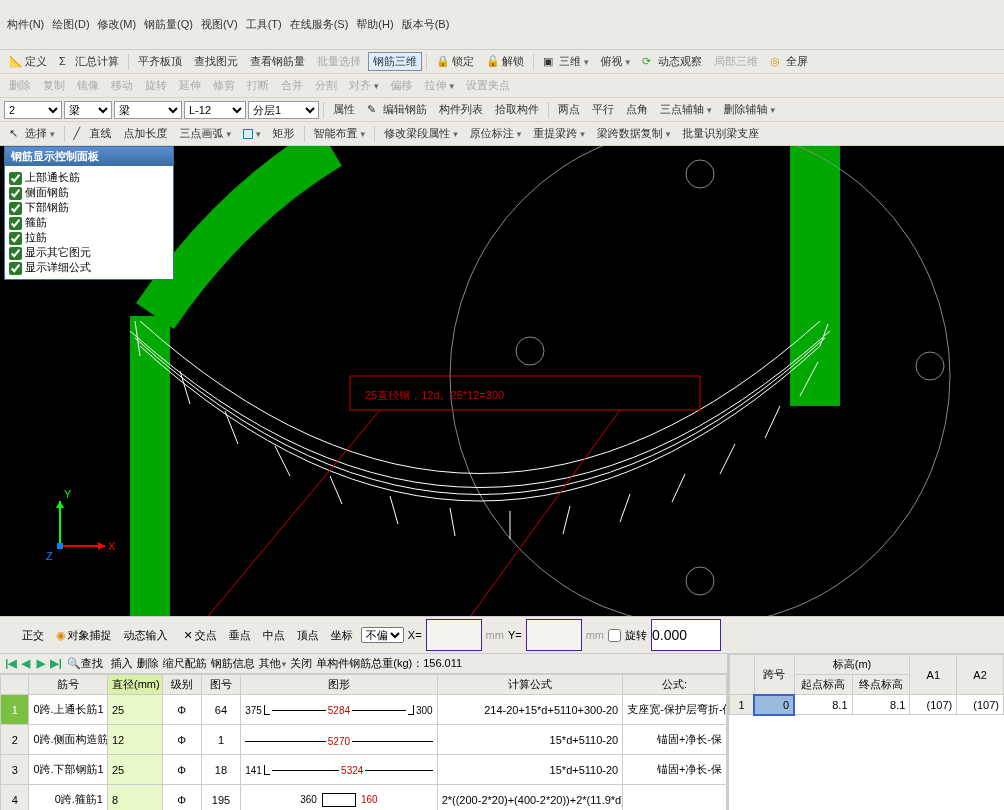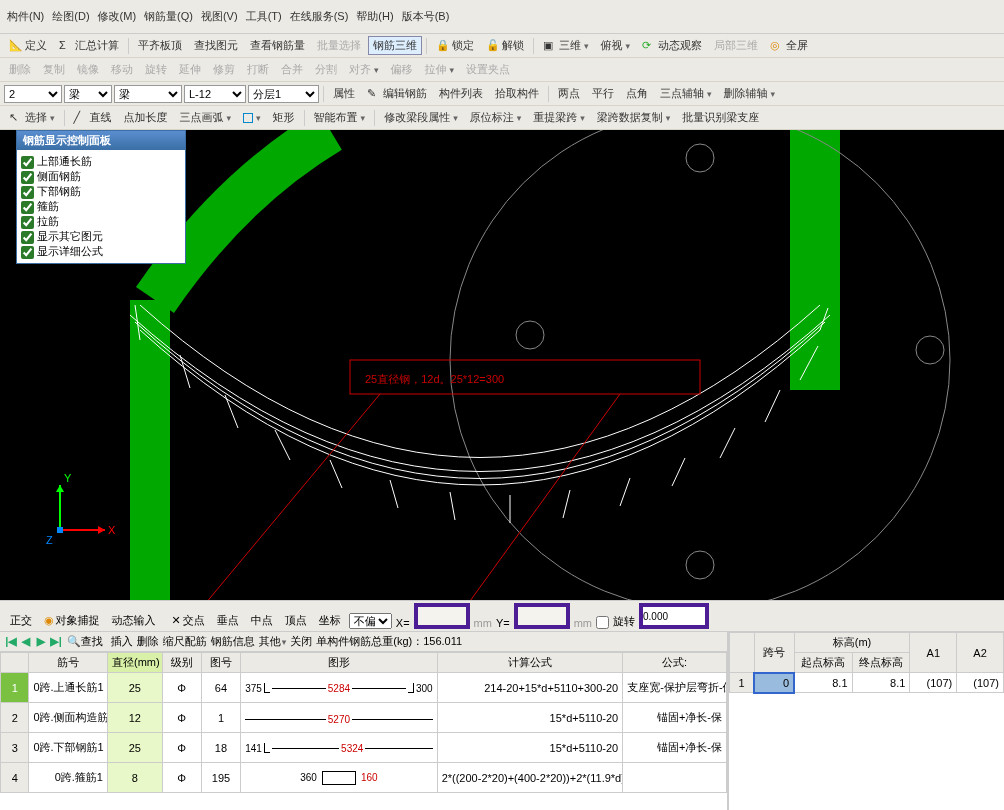--- a/index.html
+++ b/index.html
@@ -1,47 +1,47 @@
 <!DOCTYPE html>
 <html><head>
 <meta charset="utf-8">
 <style>
 * { margin: 0; padding: 0; box-sizing: border-box; font-family: "Microsoft YaHei", SimSun, sans-serif; font-size: 11px; }
 body { width: 1004px; height: 810px; background: #eceae5; overflow: hidden; }
-.menubar { display: flex; gap: 2px; padding: 8px 4px; background: #eceae5; border-bottom: 1px solid #ccc; }
+.menubar { display: flex; gap: 2px; padding: 16px 4px; background: #eceae5; border-bottom: 1px solid #ccc; }
 .menubar span { padding: 1px 3px; color: #333; cursor: pointer; }
 .toolbar { display: flex; align-items: center; gap: 2px; padding: 2px 4px; background: #eceae5; border-bottom: 1px solid #d8d4c8; flex-wrap: nowrap; overflow: hidden; white-space: nowrap; }
 .toolbar .btn { display: inline-flex; align-items: center; gap: 2px; padding: 1px 4px; border: 1px solid transparent; cursor: pointer; color: #333; }
 .toolbar .btn.disabled { color: #aaa; }
 .toolbar .sep { width: 1px; height: 16px; background: #ccc; margin: 0 2px; }
 .toolbar .icon { width: 14px; height: 14px; display: inline-block; }
 .toolbar select, .toolbar input[type=text] { font-size: 11px; height: 18px; border: 1px solid #999; background: #fff; }
 .dd { font-size: 9px; color: #666; margin-left: 1px; }
 .viewport { position: relative; width: 1004px; height: 470px; background: #000; }
-.panel { position: absolute; left: 16px; top: 0; width: 170px; background: #fff; border: 1px solid #3a6ea5; z-index: 10; }
+.panel { position: absolute; left: 4px; top: 0; width: 170px; background: #fff; border: 1px solid #3a6ea5; z-index: 10; }
 .panel-title { background: linear-gradient(#5a8ed0, #3a6ea5); color: #fff; padding: 2px 6px; font-weight: bold; }
 .panel-body { padding: 4px; }
 .panel-body label { display: block; color: #000; line-height: 15px; }
 .panel-body input[type=checkbox] { vertical-align: middle; margin-right: 3px; accent-color: #2a7a2a; }
 svg.scene { position: absolute; inset: 0; }
-.statusbar { display: flex; align-items: flex-end; gap: 4px; padding: 2px 6px; background: #eceae5; border-top: 1px solid #ccc; }
+.statusbar { display: flex; align-items: center; gap: 4px; padding: 2px 18px; background: #eceae5; border-top: 1px solid #ccc; }
 .statusbar .btn { display: inline-flex; align-items: center; gap: 2px; padding: 1px 4px; }
-.statusbar input.coord { width: 56px; height: 26px; border: 4px solid #4c1d95; background: #f5f3ee; color: #999; font-size: 10px; }
+.statusbar input.coord { width: 56px; height: 32px; border: 1px solid #4c1d95; background: #f5f3ee; color: #999; font-size: 14px; }
 .bottom-row { display: flex; height: 200px; border-top: 1px solid #ccc; }
 .grid-left { flex: 1; display: flex; flex-direction: column; background: #fff; border-right: 2px solid #ccc; }
 .grid-right { width: 275px; display: flex; flex-direction: column; background: #fff; }
 .grid-toolbar { display: flex; align-items: center; gap: 4px; padding: 2px 4px; background: #eceae5; border-bottom: 1px solid #ccc; }
 .grid-toolbar .nav { display: flex; gap: 1px; }
 .grid-toolbar .nav span { width: 14px; text-align: center; color: #2a6; cursor: pointer; font-weight: bold; }
 table.datagrid { border-collapse: collapse; width: 100%; table-layout: fixed; }
 table.datagrid th, table.datagrid td { border: 1px solid #ccc; padding: 2px 4px; font-size: 11px; text-align: right; white-space: nowrap; overflow: hidden; }
 table.datagrid th { background: #eceae5; text-align: center; font-weight: normal; }
 table.datagrid th.hilite { background: #d8f0a8; }
 table.datagrid td.rownum { background: #eceae5; text-align: center; width: 26px; }
-table.datagrid td.hilite { background: #e8f8c8; text-align: center; }
+table.datagrid td.hilite { background: #e8f8c8; text-align: left; }
 table.datagrid td.center { text-align: center; }
 table.datagrid tbody tr { height: 30px; }
 .rebar-shape { display: inline-flex; align-items: center; gap: 2px; width: 100%; }
 .rebar-shape .line { height: 1px; background: #000; flex: 1; }
 .rebar-shape .num { font-size: 10px; }
 .rebar-shape .red { color: #c00; }
 .grid-scroll { overflow: auto; flex: 1; }
 .annotation-line { stroke: #c00; stroke-width: 1; }
 </style>
 </head>

